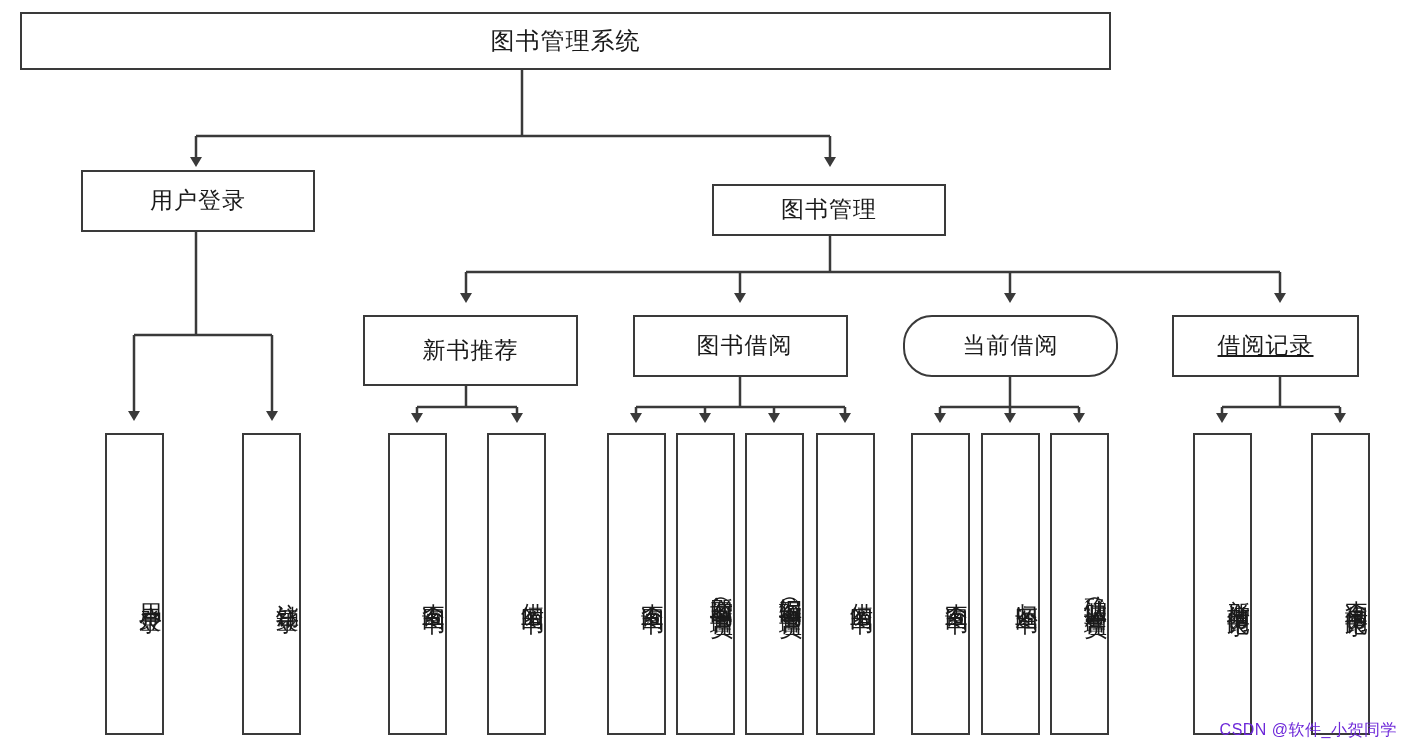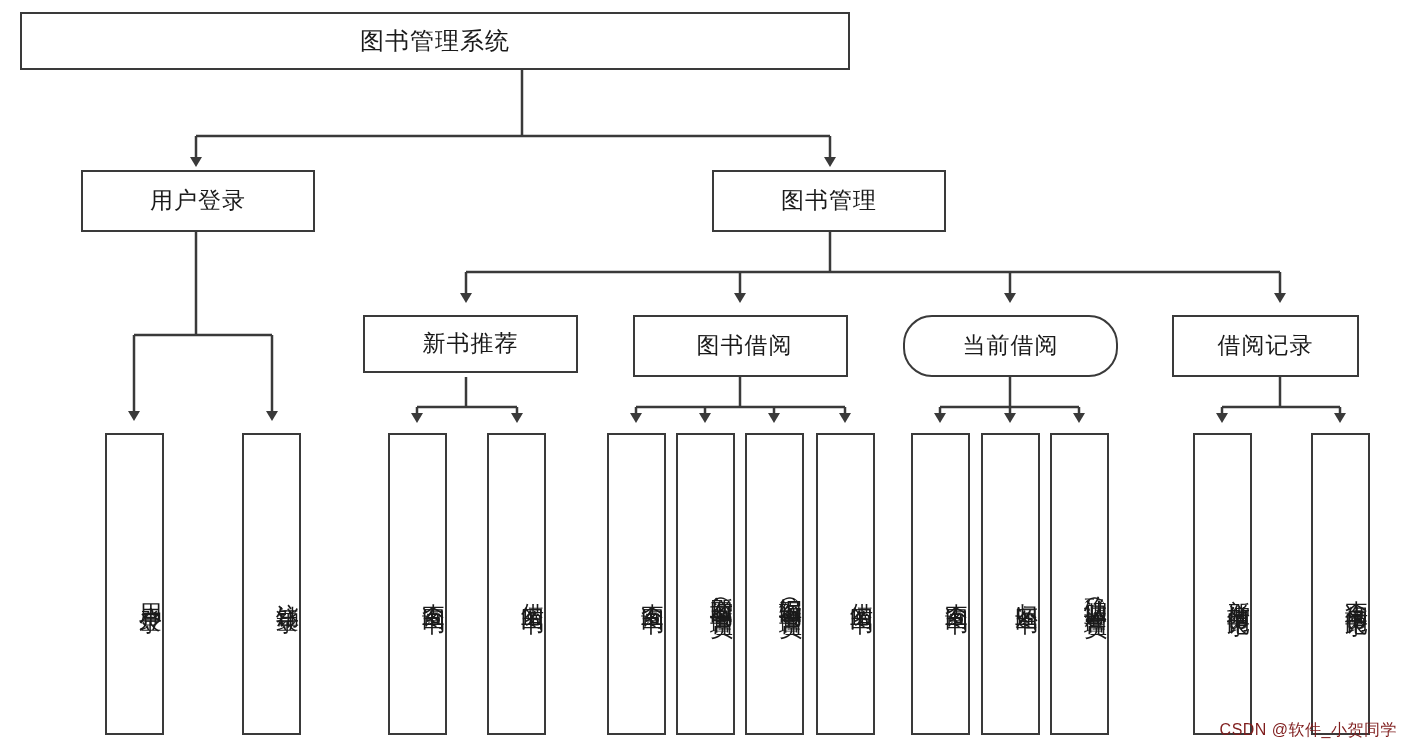--- a/index.html
+++ b/index.html
@@ -49,21 +49,21 @@
     justify-content: center;
     padding-top: 14px;
     white-space: nowrap;
     overflow: hidden;
   }
   .watermark {
     position: absolute;
     right: 8px;
     bottom: 6px;
     font-size: 16px;
-    color: #7f1d1d;
+    color: #6d28d9;
     letter-spacing: 0.5px;
     white-space: nowrap;
     margin-left: 40px;
   }
 </style>
 </head>
 <body>
 
 <div id="canvas">
 
@@ -110,29 +110,29 @@
       <path d="M1010,407 L1010,414" marker-end="url(#arrow)"></path>
       <path d="M1079,407 L1079,414" marker-end="url(#arrow)"></path>
 
       <path d="M1280,377 L1280,407"></path>
       <path d="M1222,407 L1340,407"></path>
       <path d="M1222,407 L1222,414" marker-end="url(#arrow)"></path>
       <path d="M1340,407 L1340,414" marker-end="url(#arrow)"></path>
     </g>
   </svg>
 
-  <div class="node node-h node-root" style="left:20px; top:12px; width:830px; height:58px;">图书管理系统</div>
+  <div class="node node-h node-root" style="left:20px; top:12px; width:1091px; height:58px;">图书管理系统</div>
 
   <div class="node node-h" style="left:81px; top:170px; width:234px; height:62px;">用户登录</div>
-  <div class="node node-h" style="left:712px; top:170px; width:234px; height:62px;">图书管理</div>
+  <div class="node node-h" style="left:712px; top:184px; width:234px; height:52px;">图书管理</div>
 
-  <div class="node node-h" style="left:363px; top:315px; width:215px; height:58px;">新书推荐</div>
+  <div class="node node-h" style="left:363px; top:315px; width:215px; height:71px;">新书推荐</div>
   <div class="node node-h" style="left:633px; top:315px; width:215px; height:62px;padding-left:8px;">图书借阅</div>
   <div class="node node-h" style="left:903px; top:315px; width:215px; height:62px;border-radius:29px;">当前借阅</div>
-  <div class="node node-h" style="left:1172px; top:315px; width:187px; height:62px;">借阅记录</div>
+  <div class="node node-h" style="left:1172px; top:315px; width:187px; height:62px;text-decoration:underline;">借阅记录</div>
 
   <div class="node node-v" style="left:105px; top:433px; width:59px; height:302px;">用户登录</div>
   <div class="node node-v" style="left:242px; top:433px; width:59px; height:302px;">注销登录</div>
 
   <div class="node node-v" style="left:388px; top:433px; width:59px; height:302px;">查询图书</div>
   <div class="node node-v" style="left:487px; top:433px; width:59px; height:302px;">借阅图书</div>
 
   <div class="node node-v" style="left:607px; top:433px; width:59px; height:302px;">查询图书</div>
   <div class="node node-v" style="left:676px; top:433px; width:59px; height:302px;">新增图书（管理员）</div>
   <div class="node node-v" style="left:745px; top:433px; width:59px; height:302px;">编辑图书（管理员）</div>

